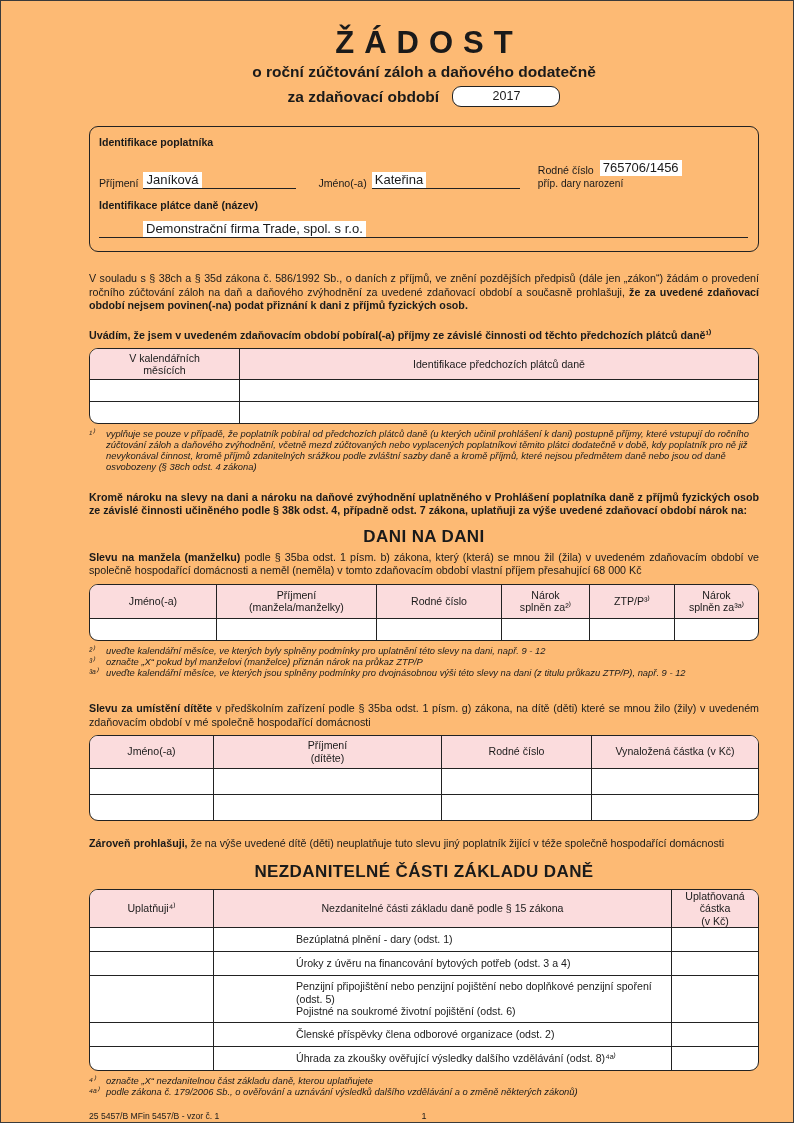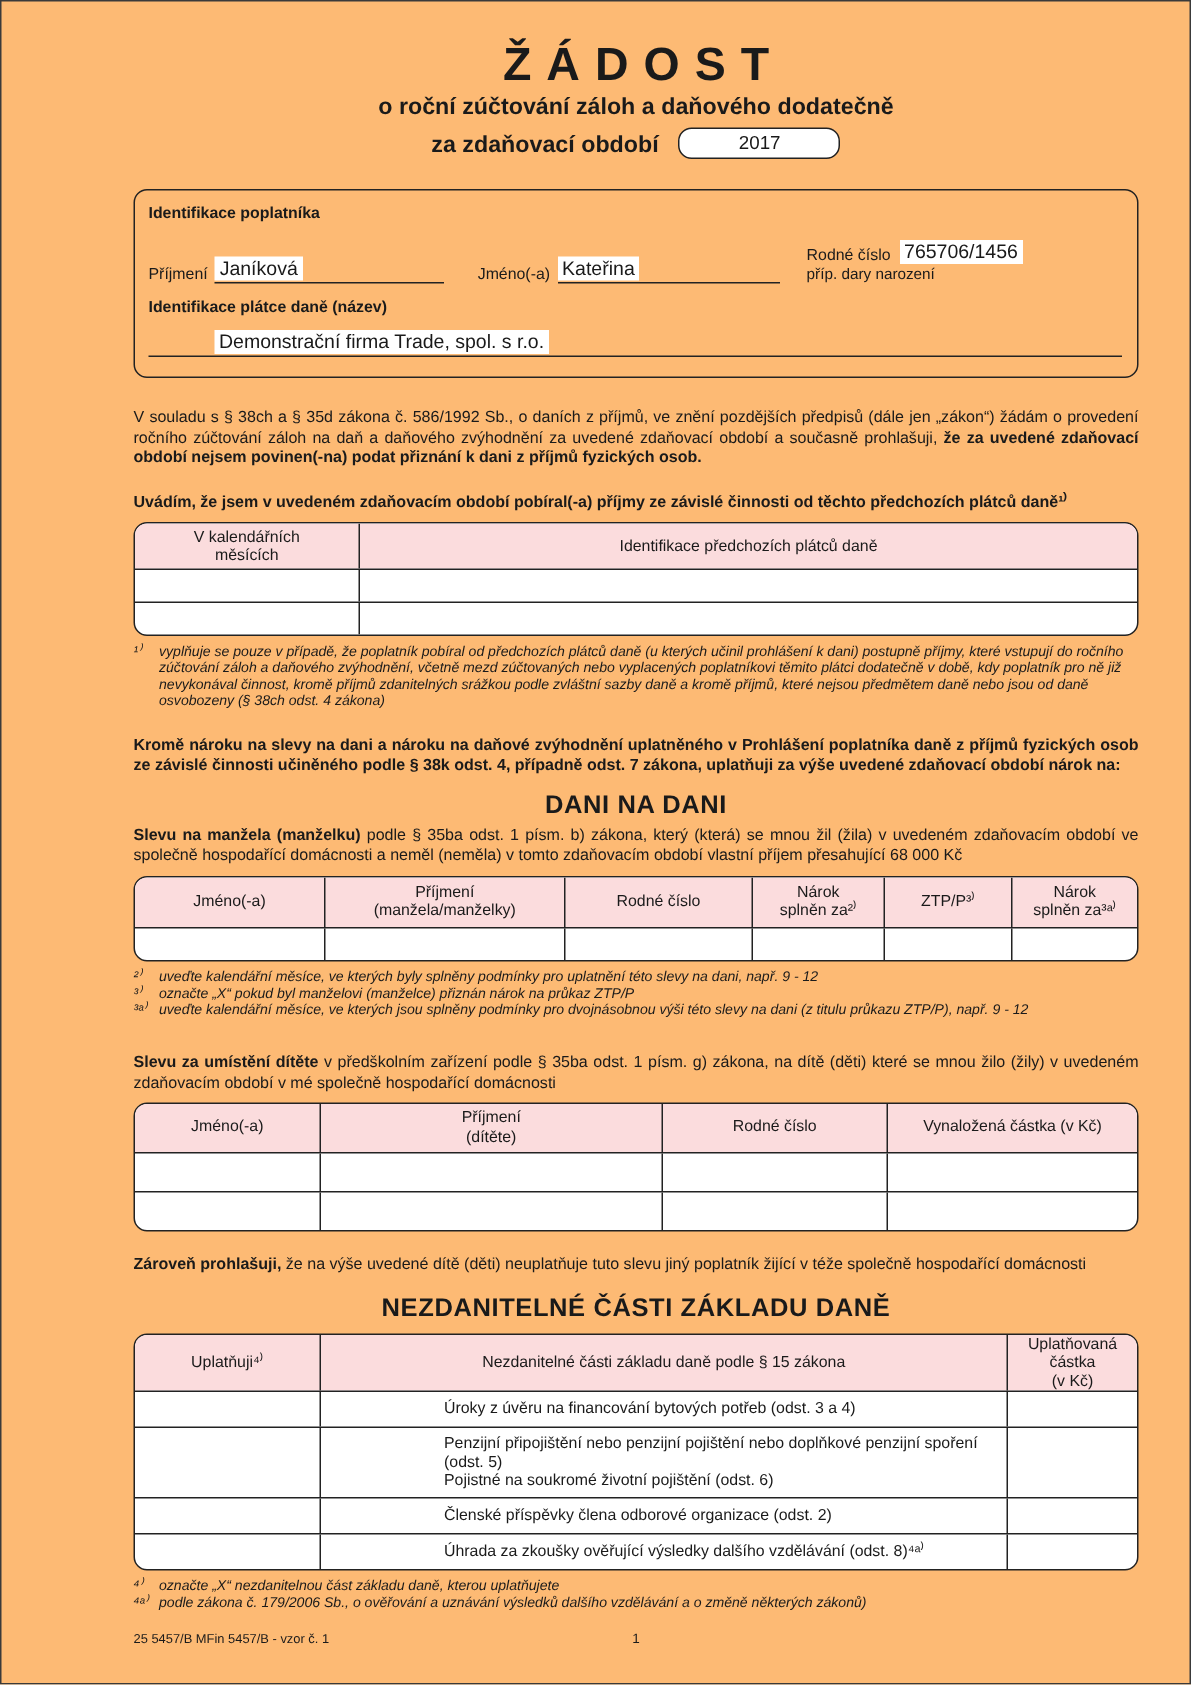--- a/index.html
+++ b/index.html
@@ -209,20 +209,25 @@
 
     <div class="tbl t4">
       <div class="tr thead" style="height:37px">
         <div class="td c1">Uplatňuji⁴⁾</div>
         <div class="td c2" style="padding-left:0">Nezdanitelné části základu daně podle § 15 zákona</div>
         <div class="td c3 last">Uplatňovaná částka
 (v Kč)</div>
       </div>
       <div class="tr" style="height:23px">
         <div class="td c1"></div>
+        <div class="td c2 left">Bezúplatná plnění - dary (odst. 1)</div>
+        <div class="td c3 last"></div>
+      </div>
+      <div class="tr" style="height:23px">
+        <div class="td c1"></div>
         <div class="td c2 left">Úroky z úvěru na financování bytových potřeb (odst. 3 a 4)</div>
         <div class="td c3 last"></div>
       </div>
       <div class="tr" style="height:46px">
         <div class="td c1"></div>
         <div class="td c2 left tall-cell">
           <span>Penzijní připojištění nebo penzijní pojištění nebo doplňkové penzijní spoření (odst. 5)</span>
           <span>Pojistné na soukromé životní pojištění (odst. 6)</span>
         </div>
         <div class="td c3 last"></div>

